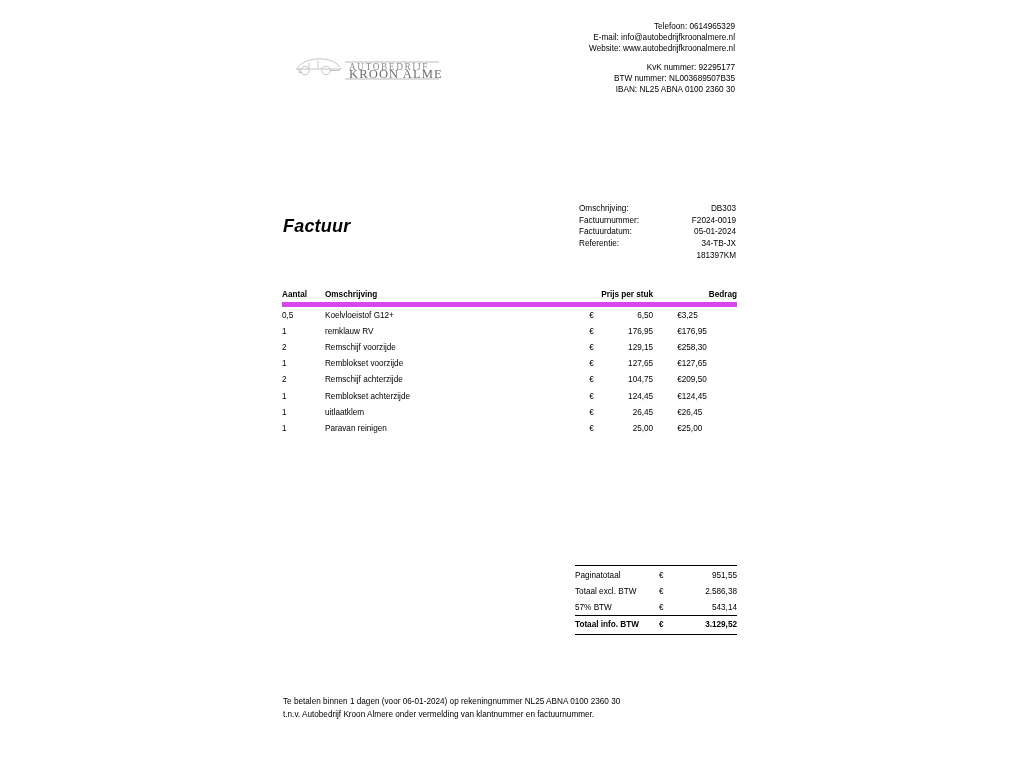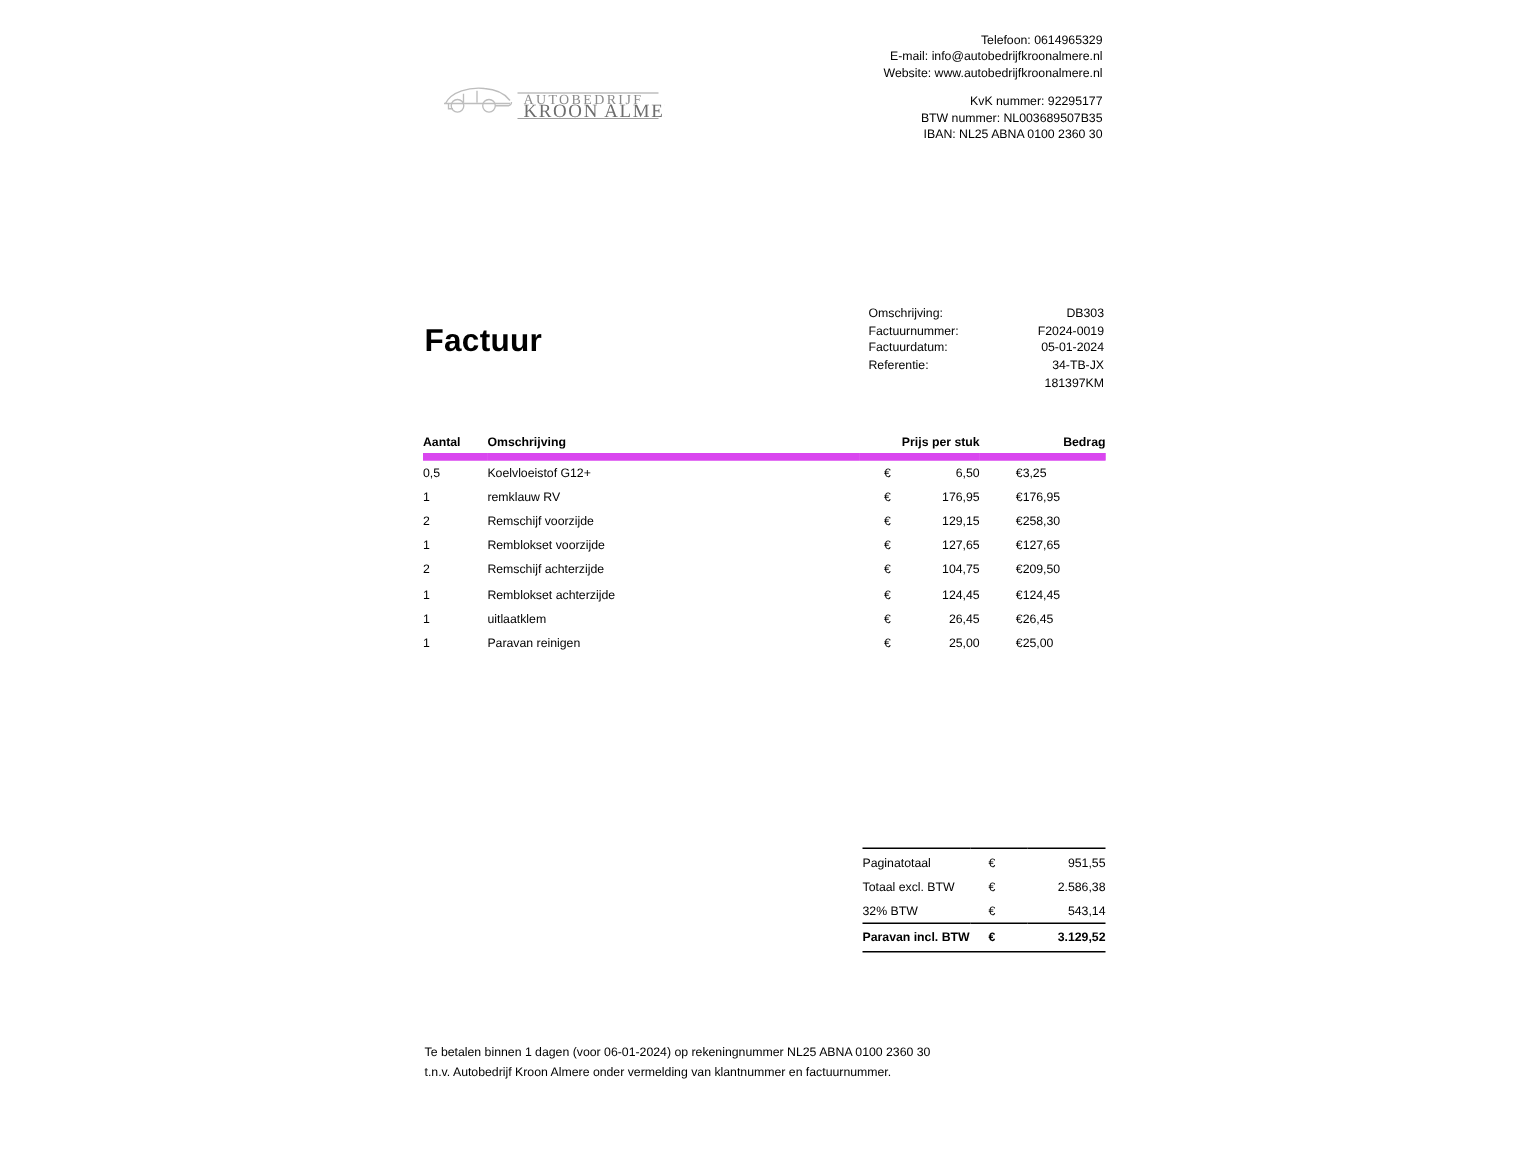--- a/index.html
+++ b/index.html
@@ -53,23 +53,24 @@
   }
   .logo svg {
     display: block;
   }
 
   
   .invoice-title {
     position: absolute;
     left: 283px;
     top: 216px;
-    font-size: 21px;
+    font-size: 18px;
     font-weight: bold;
     letter-spacing: 0.2px;
+    font-style: italic;
   }
   .meta {
     position: absolute;
     left: 579px;
     top: 203px;
     width: 157px;
     font-size: 8.2px;
     line-height: 1.42;
   }
   .meta .row {
@@ -306,26 +307,26 @@
         <td class="t-label">Paginatotaal</td>
         <td class="t-cur">€</td>
         <td class="t-val">951,55</td>
       </tr>
       <tr>
         <td class="t-label">Totaal excl. BTW</td>
         <td class="t-cur">€</td>
         <td class="t-val">2.586,38</td>
       </tr>
       <tr>
-        <td class="t-label">32% BTW</td>
+        <td class="t-label">57% BTW</td>
         <td class="t-cur">€</td>
         <td class="t-val">543,14</td>
       </tr>
       <tr class="grand">
-        <td class="t-label">Paravan incl. BTW</td>
+        <td class="t-label">Totaal info. BTW</td>
         <td class="t-cur">€</td>
         <td class="t-val">3.129,52</td>
       </tr>
     </tbody>
   </table>
   <div class="totals-bottom-rule"></div>
 
   <div class="footer">
     <div>Te betalen binnen 1 dagen (voor 06-01-2024) op rekeningnummer NL25 ABNA 0100 2360 30</div>
     <div>t.n.v. Autobedrijf Kroon Almere onder vermelding van klantnummer en factuurnummer.</div>

